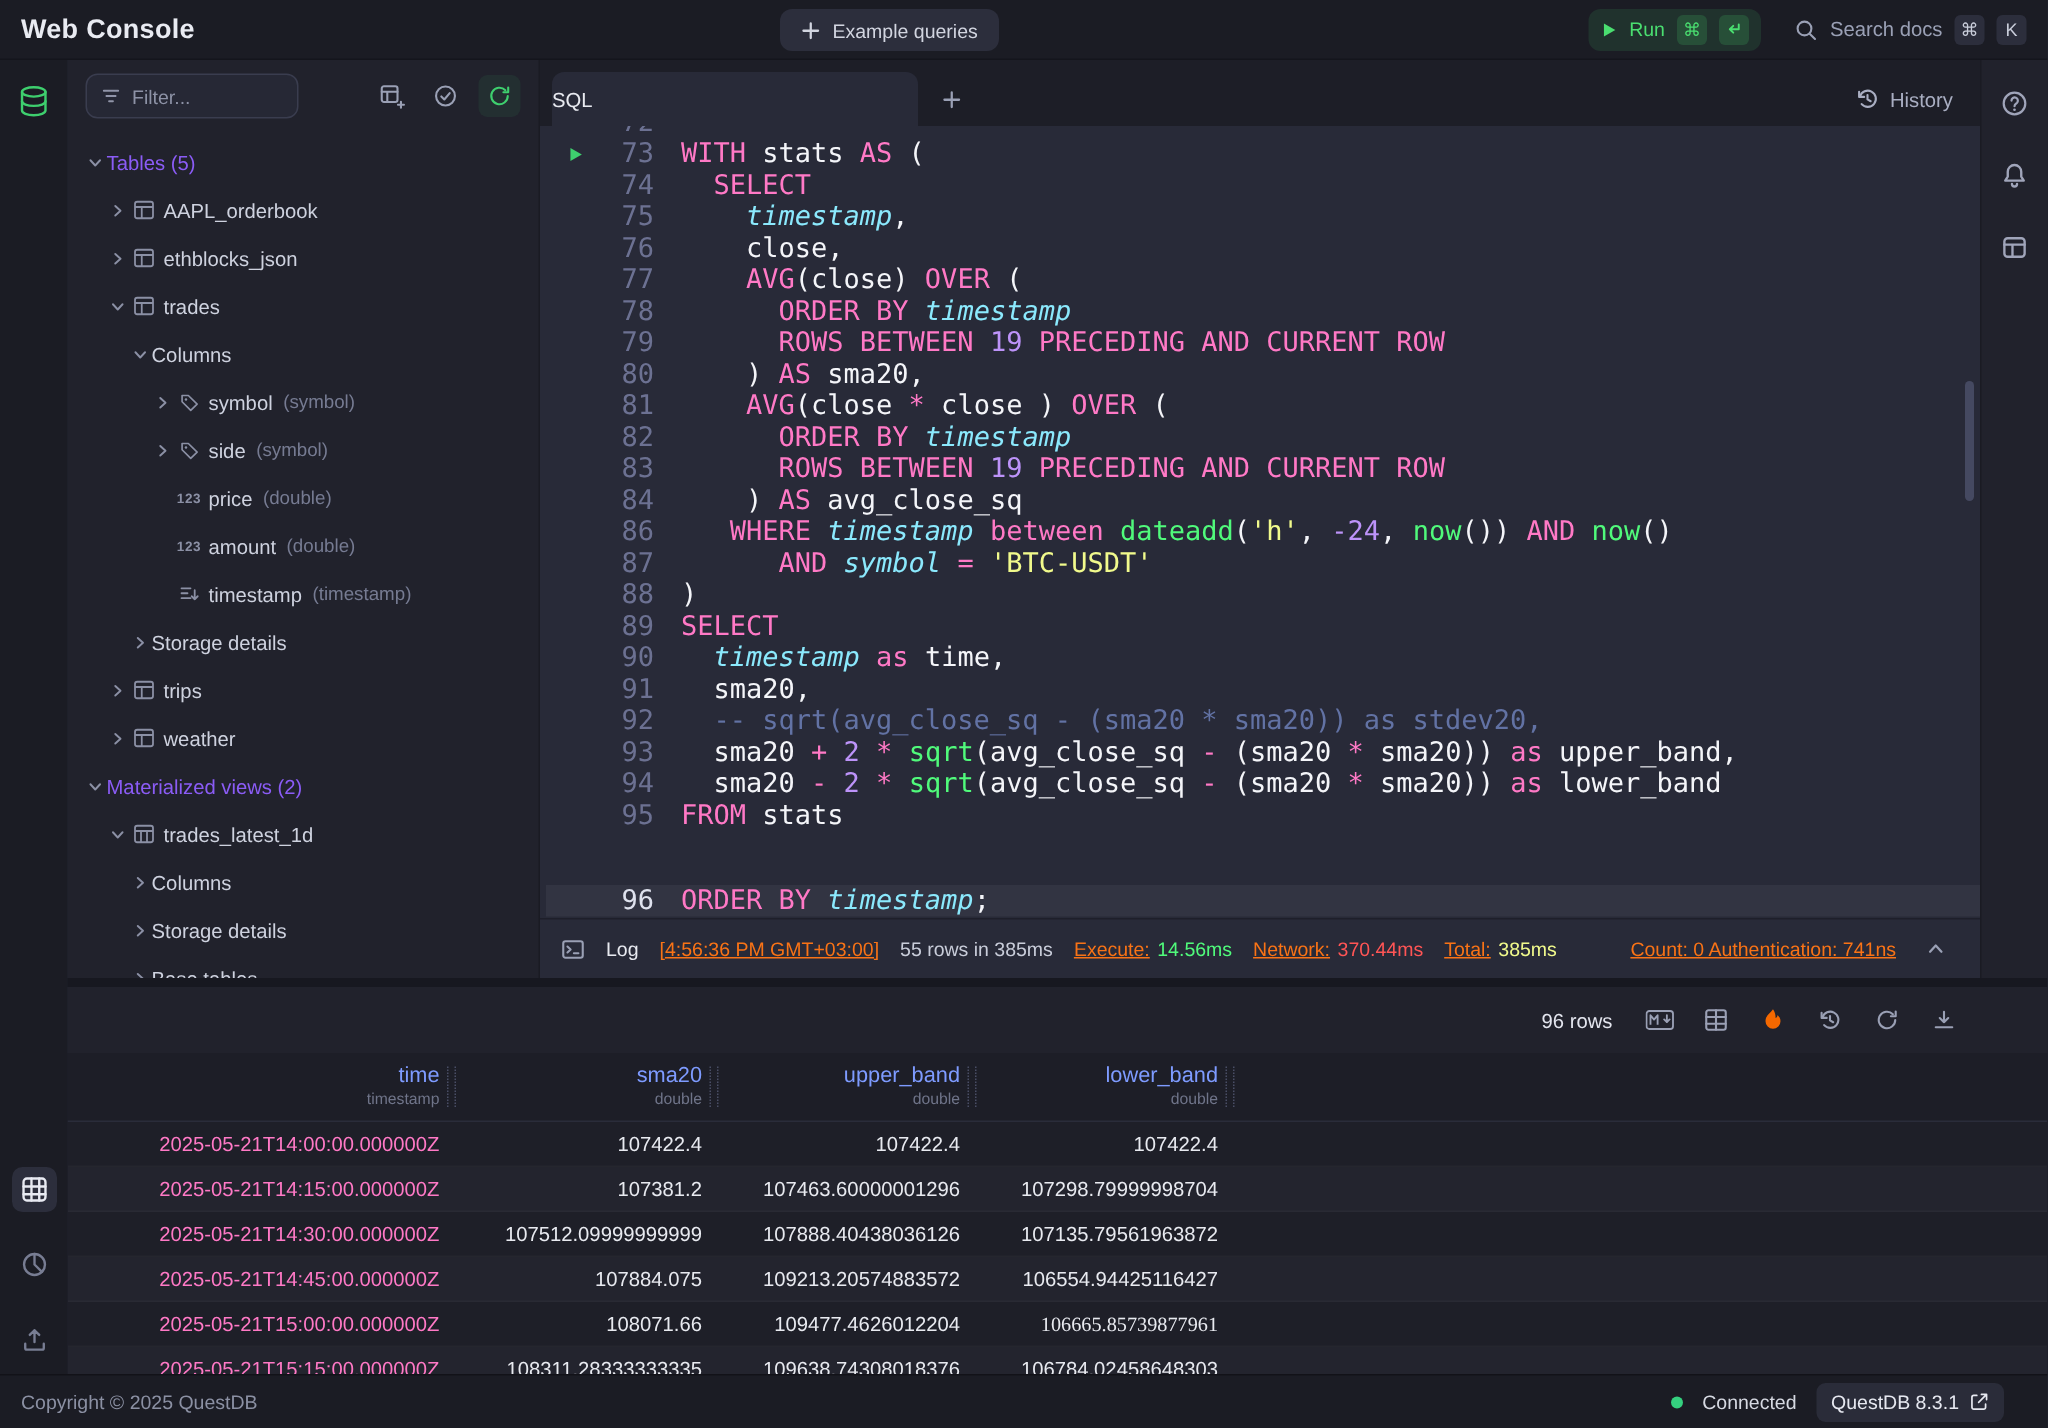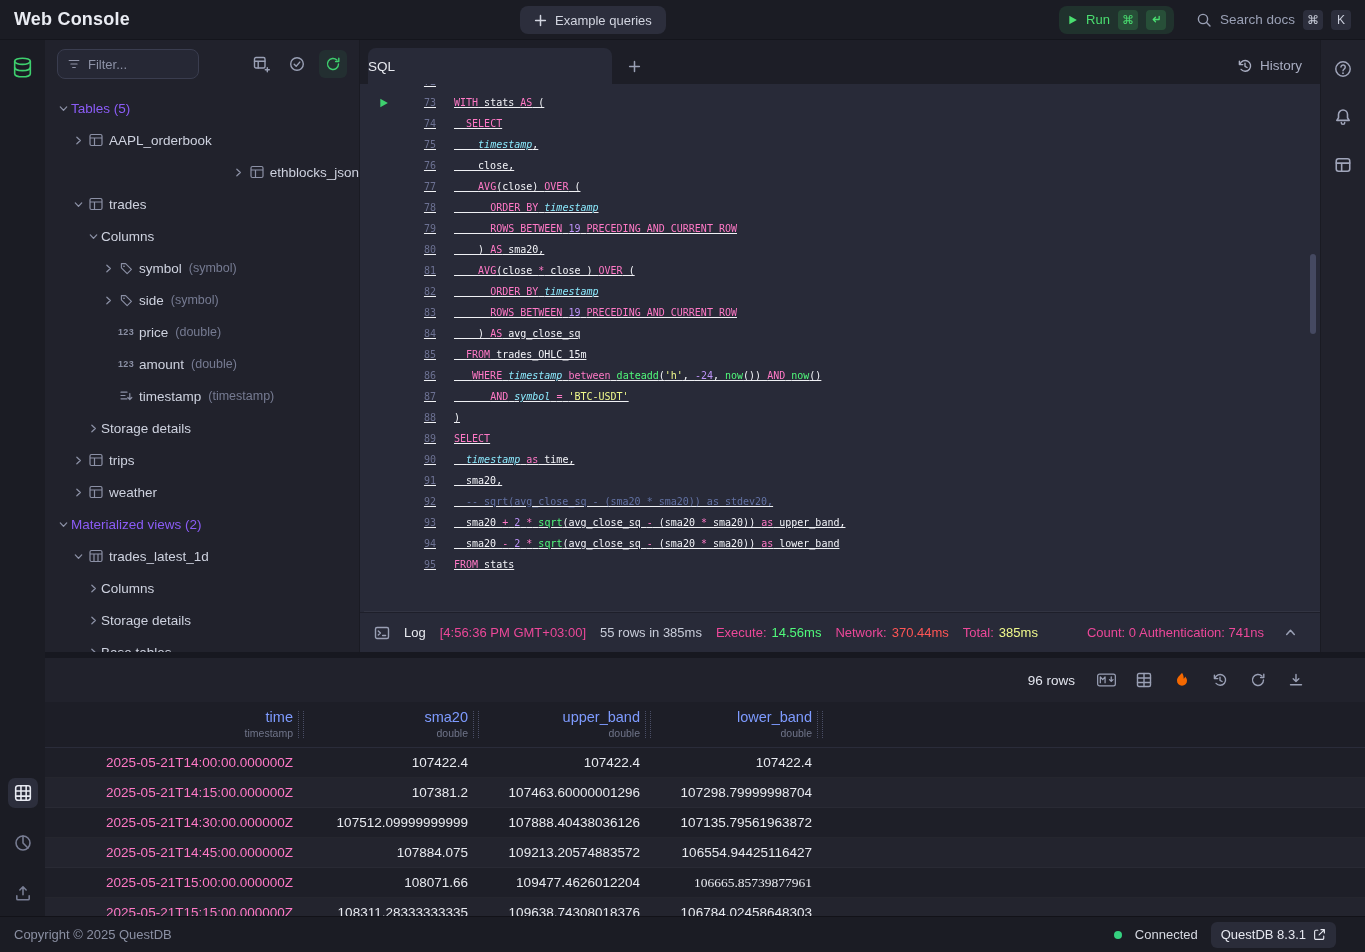--- a/index.html
+++ b/index.html
@@ -63,41 +63,41 @@
   .ticon{width:20px;display:inline-flex;justify-content:center;color:#8b90a5;flex:0 0 auto;margin-right:3px;}
   .ticon.numt{font-size:9px;letter-spacing:.4px;color:#8b90a5;font-weight:700;}
   .tsuffix{margin-left:7px;color:#767b92;font-size:12.5px;font-weight:400;}
 
   
   .editor-pane{flex:1;display:flex;flex-direction:column;min-width:0;background:var(--c-bg2);}
   .tabs{height:44px;flex:0 0 auto;background:#1d1e27;display:flex;align-items:flex-end;padding:0 10px 0 8px;}
   .tab{width:244px;height:36px;background:var(--c-bg2);border-radius:8px 8px 0 0;display:flex;
     align-items:center;font-size:13.5px;color:#e8eaf0;}
   .tab-plus{width:28px;height:28px;display:grid;place-items:center;color:#9aa0b5;margin:0 0 4px 8px;}
-  .history-btn{margin-left:auto;margin-bottom:10px;margin-right:8px;display:flex;align-items:flex-start;
+  .history-btn{margin-left:auto;margin-bottom:10px;margin-right:8px;display:flex;align-items:center;
     gap:7px;color:#a9aec2;font-size:13.5px;}
   .code-wrap{flex:1;position:relative;overflow:hidden;background:var(--c-bg2);}
-  .code{font-family:"DejaVu Sans Mono","Liberation Mono",monospace;font-size:10px;padding-left:4px;text-decoration:underline;}
+  .code{font-family:"DejaVu Sans Mono","Liberation Mono",monospace;font-size:18px;padding-left:4px;}
   .cl{display:flex;height:21px;line-height:21px;white-space:pre;}
   .cl:first-child{margin-top:-13px;}
   .cl.active{background:rgba(255,255,255,.05);margin-top:36px;}
   .cl.active .gnum{color:#dfe2ee;}
   .gplay{width:32px;flex:0 0 auto;display:flex;align-items:center;padding-left:14px;color:var(--c-railgreen);}
   .gnum{width:40px;flex:0 0 auto;text-align:right;color:#6c7192;}
   .ctext{padding-left:18px;}
   .tok-k{color:var(--c-pink);} .tok-p{color:#f4f5f9;} .tok-t{color:var(--c-cyan);font-style:italic;}
   .tok-n2{color:var(--c-purple);} .tok-s2{color:var(--c-yellow);} .tok-f{color:var(--c-green);}
   .tok-c{color:var(--c-comment);}
   .scroll-thumb{position:absolute;right:4px;top:170px;width:6px;height:80px;background:#454961;border-radius:3px;}
 
   .logbar{height:40px;flex:0 0 auto;background:var(--c-bg2);border-top:1px solid #1e1f2a;
     display:flex;align-items:center;gap:14px;padding:0 18px 0 14px;font-size:13px;}
   .logic{color:#9aa0b5;}
   .log-label{color:#e8eaf0;}
-  .log-dim{color:#ec4899;}
+  .log-dim{color:#f97316;text-decoration:underline;}
   .log-plain{color:#c9cdda;}
   .pair{display:inline-flex;gap:5px;}
   .v-green{color:var(--c-green);} .v-red{color:var(--c-red);} .v-yellow{color:var(--c-yellow);}
   .pushed{margin-left:auto;}
   .logbar .icon-btn{width:24px;height:24px;}
 
   .rail-right{width:45px;flex:0 0 auto;background:var(--c-bg1);border-left:1px solid #1a1b23;
     display:flex;flex-direction:column;align-items:center;gap:18px;padding-top:14px;}
   .rail-right .rail-btn{color:#a0a5ba;}
 
@@ -275,21 +275,21 @@
                   </svg>
                 </span>
                 <span class="ticon" data-interactable="false">
                   <svg width="14" height="14" viewBox="0 0 14 14">
                     <rect x="1" y="1.5" width="12" height="11" rx="1.5" stroke="currentColor" stroke-width="1.2" fill="none"></rect>
                     <path d="M1 5h12M5.5 5v7.5" stroke="currentColor" stroke-width="1.2" fill="none"></path>
                   </svg>
                 </span>
                 <span class="tlabel" data-interactable="false">AAPL_orderbook</span>
               </div>
-              <div class="tree-row" data-interactable="true" style="padding-left: 25px; justify-content: flex-end;">
+              <div class="tree-row" data-interactable="true" style="padding-left: 25px;">
                 <span class="chev" data-interactable="true">
                   <svg width="11" height="11" viewBox="0 0 12 12">
                     <path d="M4.2 2.5l3.8 3.5-3.8 3.5" stroke="currentColor" stroke-width="1.4" fill="none" stroke-linecap="round" stroke-linejoin="round"></path>
                   </svg>
                 </span>
                 <span class="ticon" data-interactable="false">
                   <svg width="14" height="14" viewBox="0 0 14 14">
                     <rect x="1" y="1.5" width="12" height="11" rx="1.5" stroke="currentColor" stroke-width="1.2" fill="none"></rect>
                     <path d="M1 5h12M5.5 5v7.5" stroke="currentColor" stroke-width="1.2" fill="none"></path>
                   </svg>
@@ -489,21 +489,20 @@
                 <div class="cl" data-interactable="true"><span class="gplay" data-interactable="false"></span><span class="gnum" data-interactable="false">75</span><span class="ctext" data-interactable="false"><span class="tok-p">    </span><span class="tok-t">timestamp</span><span class="tok-p">,</span></span></div>
                 <div class="cl" data-interactable="true"><span class="gplay" data-interactable="false"></span><span class="gnum" data-interactable="false">76</span><span class="ctext" data-interactable="false"><span class="tok-p">    close,</span></span></div>
                 <div class="cl" data-interactable="true"><span class="gplay" data-interactable="false"></span><span class="gnum" data-interactable="false">77</span><span class="ctext" data-interactable="false"><span class="tok-p">    </span><span class="tok-k">AVG</span><span class="tok-p">(close) </span><span class="tok-k">OVER</span><span class="tok-p"> (</span></span></div>
                 <div class="cl" data-interactable="true"><span class="gplay" data-interactable="false"></span><span class="gnum" data-interactable="false">78</span><span class="ctext" data-interactable="false"><span class="tok-p">      </span><span class="tok-k">ORDER BY</span><span class="tok-p"> </span><span class="tok-t">timestamp</span></span></div>
                 <div class="cl" data-interactable="true"><span class="gplay" data-interactable="false"></span><span class="gnum" data-interactable="false">79</span><span class="ctext" data-interactable="false"><span class="tok-p">      </span><span class="tok-k">ROWS BETWEEN</span><span class="tok-p"> </span><span class="tok-n2">19</span><span class="tok-p"> </span><span class="tok-k">PRECEDING AND CURRENT ROW</span></span></div>
                 <div class="cl" data-interactable="true"><span class="gplay" data-interactable="false"></span><span class="gnum" data-interactable="false">80</span><span class="ctext" data-interactable="false"><span class="tok-p">    ) </span><span class="tok-k">AS</span><span class="tok-p"> sma20,</span></span></div>
                 <div class="cl" data-interactable="true"><span class="gplay" data-interactable="false"></span><span class="gnum" data-interactable="false">81</span><span class="ctext" data-interactable="false"><span class="tok-p">    </span><span class="tok-k">AVG</span><span class="tok-p">(close </span><span class="tok-k">*</span><span class="tok-p"> close ) </span><span class="tok-k">OVER</span><span class="tok-p"> (</span></span></div>
                 <div class="cl" data-interactable="true"><span class="gplay" data-interactable="false"></span><span class="gnum" data-interactable="false">82</span><span class="ctext" data-interactable="false"><span class="tok-p">      </span><span class="tok-k">ORDER BY</span><span class="tok-p"> </span><span class="tok-t">timestamp</span></span></div>
                 <div class="cl" data-interactable="true"><span class="gplay" data-interactable="false"></span><span class="gnum" data-interactable="false">83</span><span class="ctext" data-interactable="false"><span class="tok-p">      </span><span class="tok-k">ROWS BETWEEN</span><span class="tok-p"> </span><span class="tok-n2">19</span><span class="tok-p"> </span><span class="tok-k">PRECEDING AND CURRENT ROW</span></span></div>
                 <div class="cl" data-interactable="true"><span class="gplay" data-interactable="false"></span><span class="gnum" data-interactable="false">84</span><span class="ctext" data-interactable="false"><span class="tok-p">    ) </span><span class="tok-k">AS</span><span class="tok-p"> avg_close_sq</span></span></div>
-                <div class="cl" data-interactable="true"><span class="gplay" data-interactable="false"></span><span class="gnum" data-interactable="false">85</span><span class="ctext" data-interactable="false"><span class="tok-p">  </span><span class="tok-k">FROM</span><span class="tok-p"> trades_OHLC_15m</span></span></div>
                 <div class="cl" data-interactable="true"><span class="gplay" data-interactable="false"></span><span class="gnum" data-interactable="false">86</span><span class="ctext" data-interactable="false"><span class="tok-p">   </span><span class="tok-k">WHERE</span><span class="tok-p"> </span><span class="tok-t">timestamp</span><span class="tok-p"> </span><span class="tok-k">between</span><span class="tok-p"> </span><span class="tok-f">dateadd</span><span class="tok-p">(</span><span class="tok-s2">'h'</span><span class="tok-p">, </span><span class="tok-n2">-24</span><span class="tok-p">, </span><span class="tok-f">now</span><span class="tok-p">()) </span><span class="tok-k">AND</span><span class="tok-p"> </span><span class="tok-f">now</span><span class="tok-p">()</span></span></div>
                 <div class="cl" data-interactable="true"><span class="gplay" data-interactable="false"></span><span class="gnum" data-interactable="false">87</span><span class="ctext" data-interactable="false"><span class="tok-p">      </span><span class="tok-k">AND</span><span class="tok-p"> </span><span class="tok-t">symbol</span><span class="tok-p"> </span><span class="tok-k">=</span><span class="tok-p"> </span><span class="tok-s2">'BTC-USDT'</span></span></div>
                 <div class="cl" data-interactable="true"><span class="gplay" data-interactable="false"></span><span class="gnum" data-interactable="false">88</span><span class="ctext" data-interactable="false"><span class="tok-p">)</span></span></div>
                 <div class="cl" data-interactable="true"><span class="gplay" data-interactable="false"></span><span class="gnum" data-interactable="false">89</span><span class="ctext" data-interactable="false"><span class="tok-k">SELECT</span></span></div>
                 <div class="cl" data-interactable="true"><span class="gplay" data-interactable="false"></span><span class="gnum" data-interactable="false">90</span><span class="ctext" data-interactable="false"><span class="tok-p">  </span><span class="tok-t">timestamp</span><span class="tok-p"> </span><span class="tok-k">as</span><span class="tok-p"> time,</span></span></div>
                 <div class="cl" data-interactable="true"><span class="gplay" data-interactable="false"></span><span class="gnum" data-interactable="false">91</span><span class="ctext" data-interactable="false"><span class="tok-p">  sma20,</span></span></div>
                 <div class="cl" data-interactable="true"><span class="gplay" data-interactable="false"></span><span class="gnum" data-interactable="false">92</span><span class="ctext" data-interactable="false"><span class="tok-c">  -- sqrt(avg_close_sq - (sma20 * sma20)) as stdev20,</span></span></div>
                 <div class="cl" data-interactable="true"><span class="gplay" data-interactable="false"></span><span class="gnum" data-interactable="false">93</span><span class="ctext" data-interactable="false"><span class="tok-p">  sma20 </span><span class="tok-k">+</span><span class="tok-p"> </span><span class="tok-n2">2</span><span class="tok-p"> </span><span class="tok-k">*</span><span class="tok-p"> </span><span class="tok-f">sqrt</span><span class="tok-p">(avg_close_sq </span><span class="tok-k">-</span><span class="tok-p"> (sma20 </span><span class="tok-k">*</span><span class="tok-p"> sma20)) </span><span class="tok-k">as</span><span class="tok-p"> upper_band,</span></span></div>
                 <div class="cl" data-interactable="true"><span class="gplay" data-interactable="false"></span><span class="gnum" data-interactable="false">94</span><span class="ctext" data-interactable="false"><span class="tok-p">  sma20 </span><span class="tok-k">-</span><span class="tok-p"> </span><span class="tok-n2">2</span><span class="tok-p"> </span><span class="tok-k">*</span><span class="tok-p"> </span><span class="tok-f">sqrt</span><span class="tok-p">(avg_close_sq </span><span class="tok-k">-</span><span class="tok-p"> (sma20 </span><span class="tok-k">*</span><span class="tok-p"> sma20)) </span><span class="tok-k">as</span><span class="tok-p"> lower_band</span></span></div>
                 <div class="cl" data-interactable="true"><span class="gplay" data-interactable="false"></span><span class="gnum" data-interactable="false">95</span><span class="ctext" data-interactable="false"><span class="tok-k">FROM</span><span class="tok-p"> stats</span></span></div>

